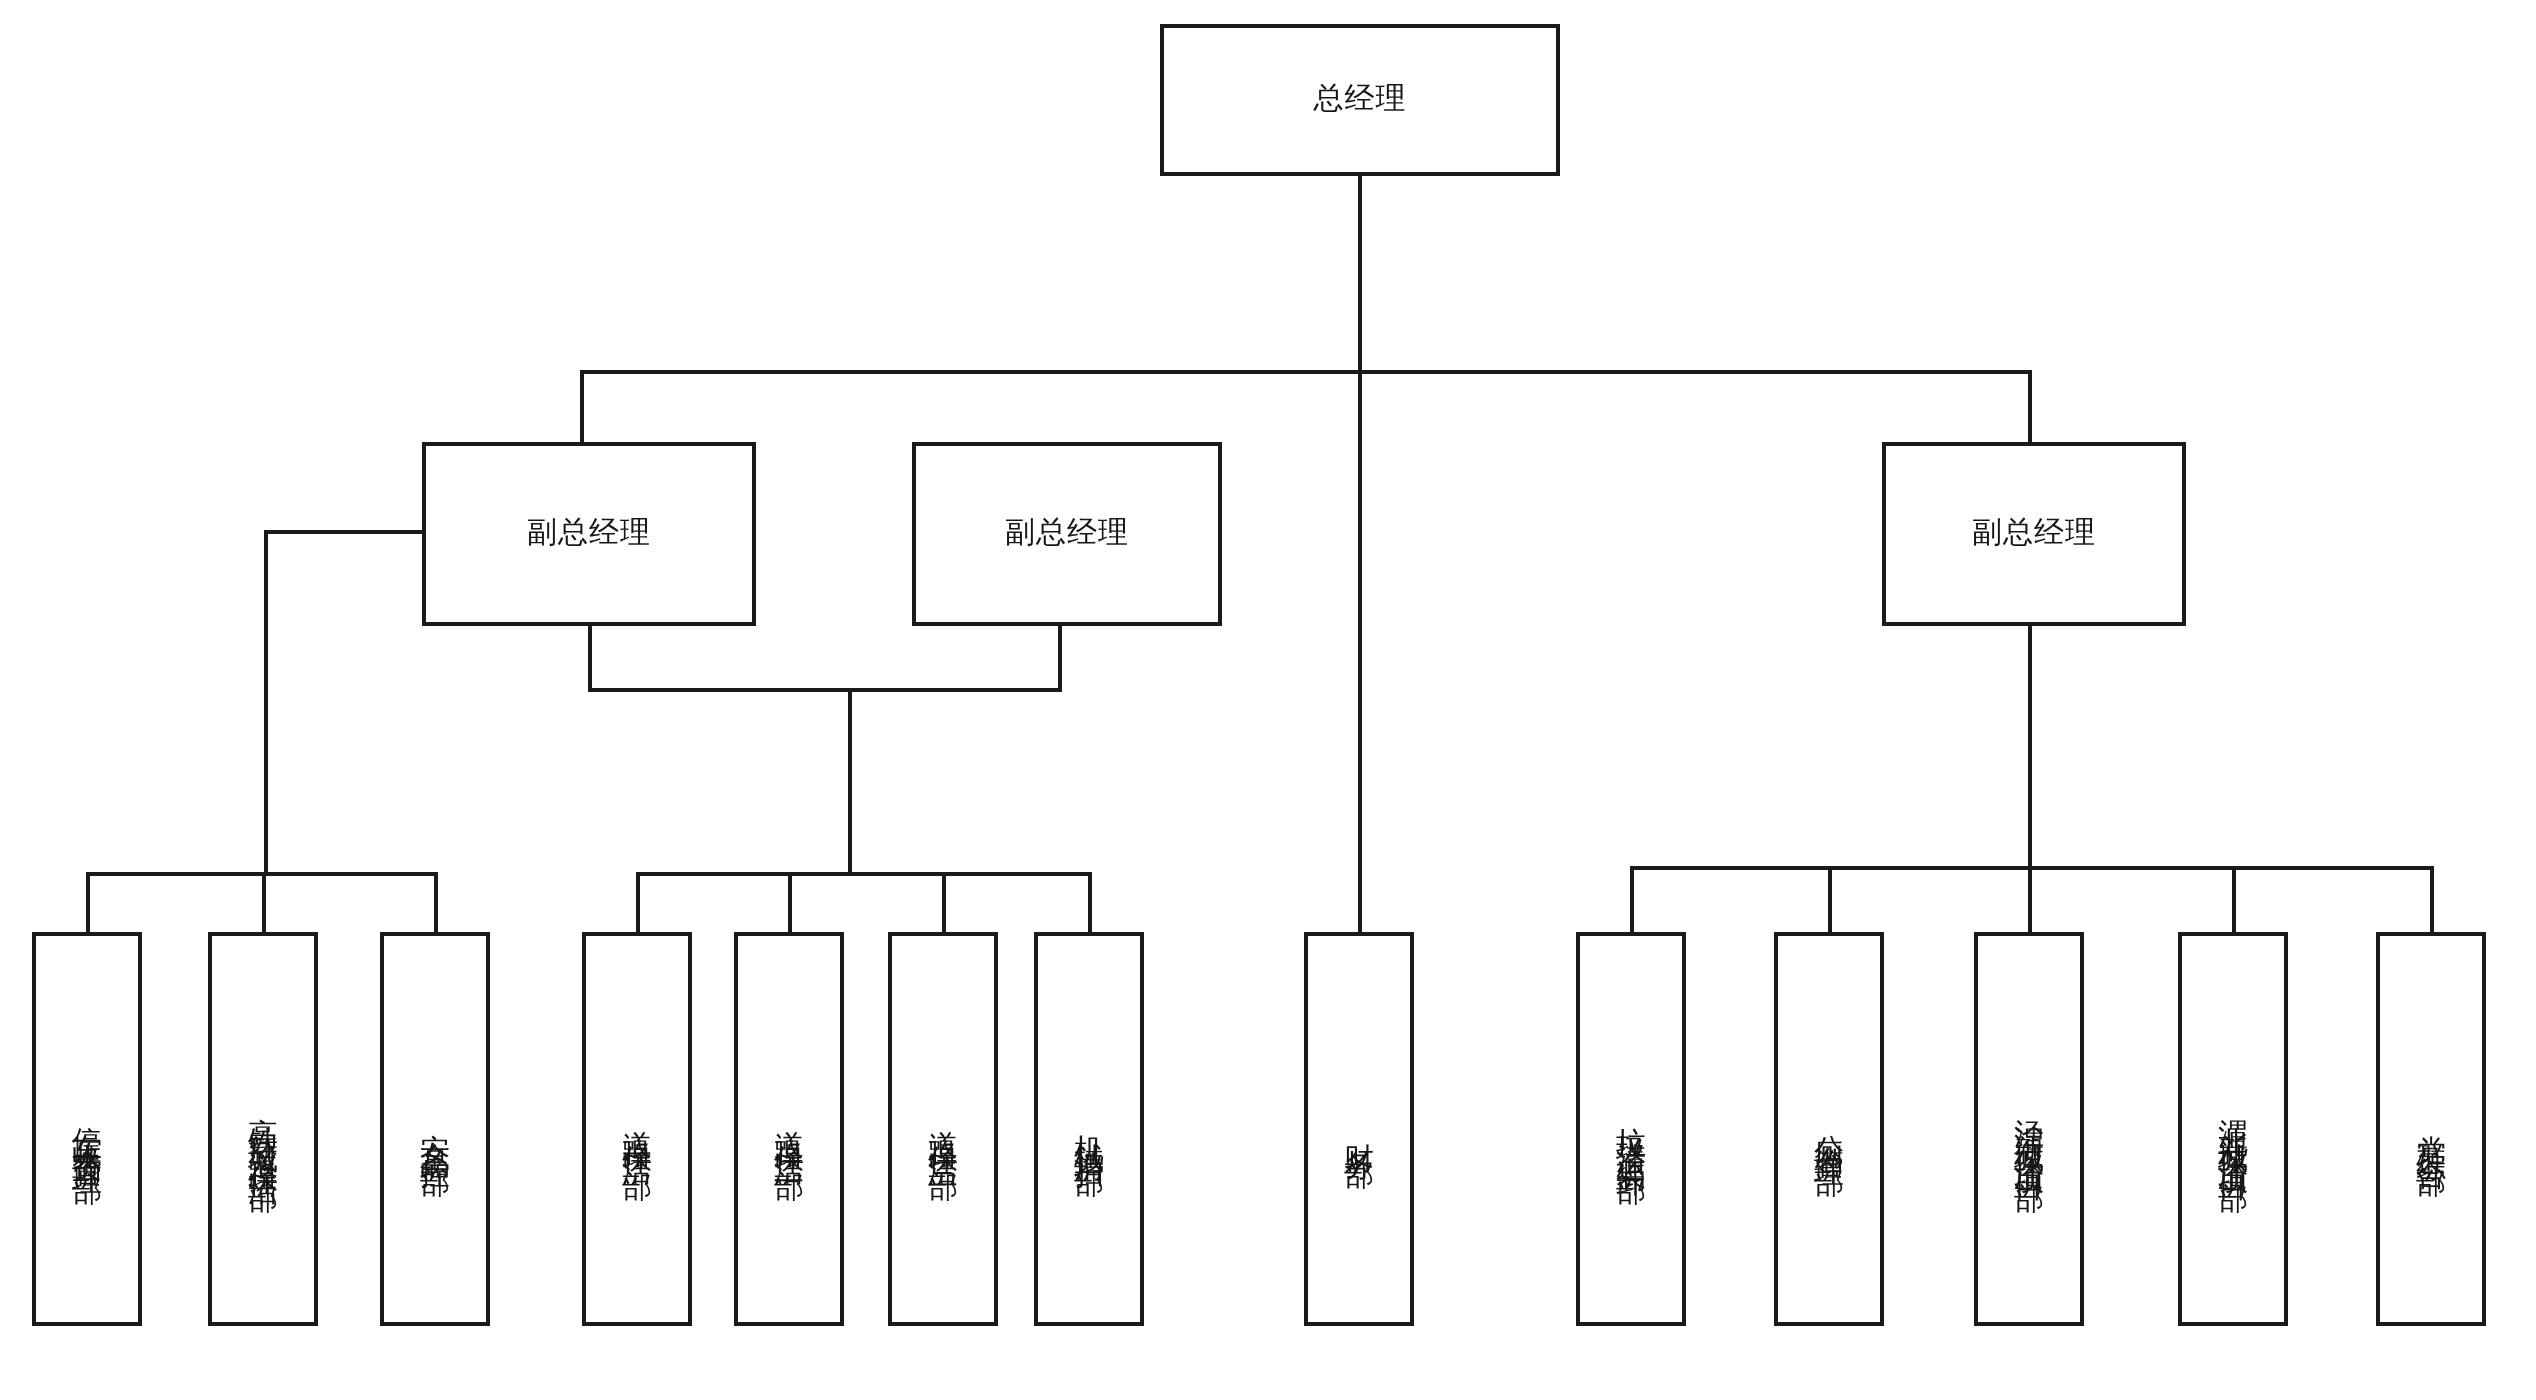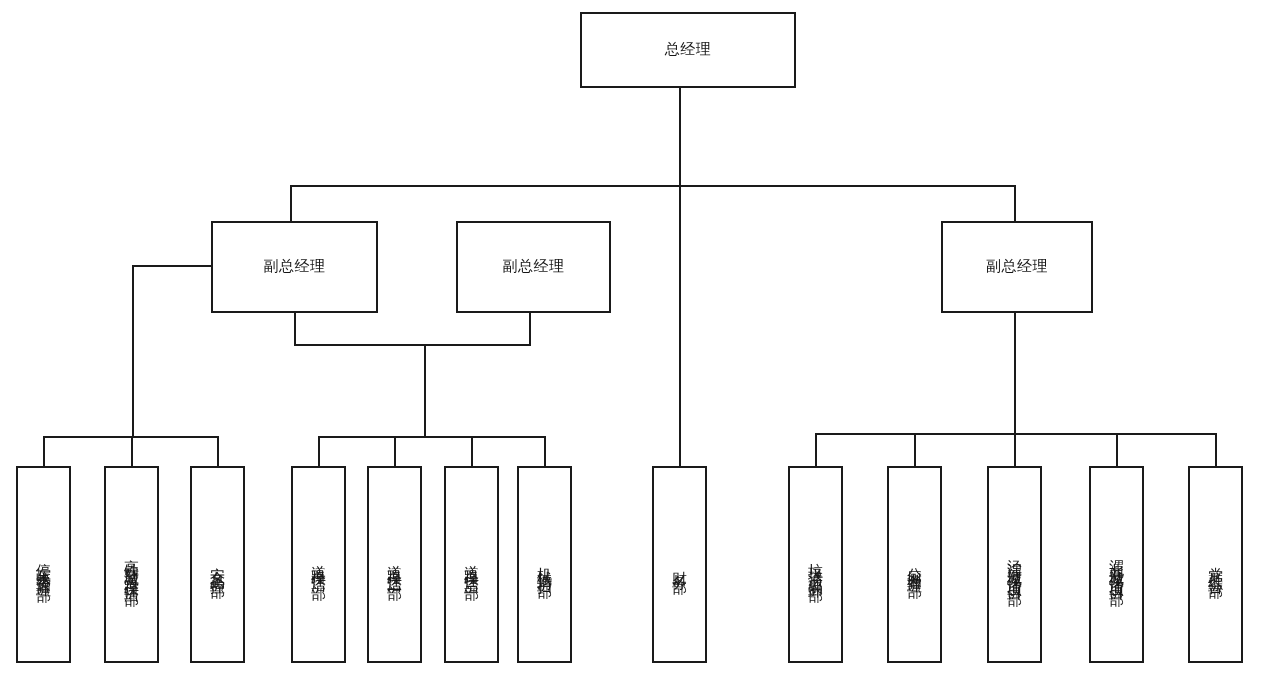--- a/index.html
+++ b/index.html
@@ -81,21 +81,21 @@
   <div class="edge v" style="left:471px; top:436px; height:30px;"></div>
   <div class="edge v" style="left:544px; top:436px; height:30px;"></div>
 
   <div class="edge h" style="left:815px; top:433px; width:401px;"></div>
   <div class="edge v" style="left:815px; top:433px; height:33px;"></div>
   <div class="edge v" style="left:914px; top:433px; height:33px;"></div>
   <div class="edge v" style="left:1014px; top:433px; height:33px;"></div>
   <div class="edge v" style="left:1116px; top:433px; height:33px;"></div>
   <div class="edge v" style="left:1215px; top:433px; height:33px;"></div>
 
-  <div class="node" style="left:580px; top:12px; width:216px; height:76px;">
+  <div class="node" style="left:580px; top:12px; width:200px; height:76px;">
     <span class="node-label">总经理</span>
   </div>
 
   <div class="node" style="left:211px; top:221px; width:167px; height:92px;">
     <span class="node-label">副总经理</span>
   </div>
 
   <div class="node" style="left:456px; top:221px; width:155px; height:92px;">
     <span class="node-label">副总经理</span>
   </div>

